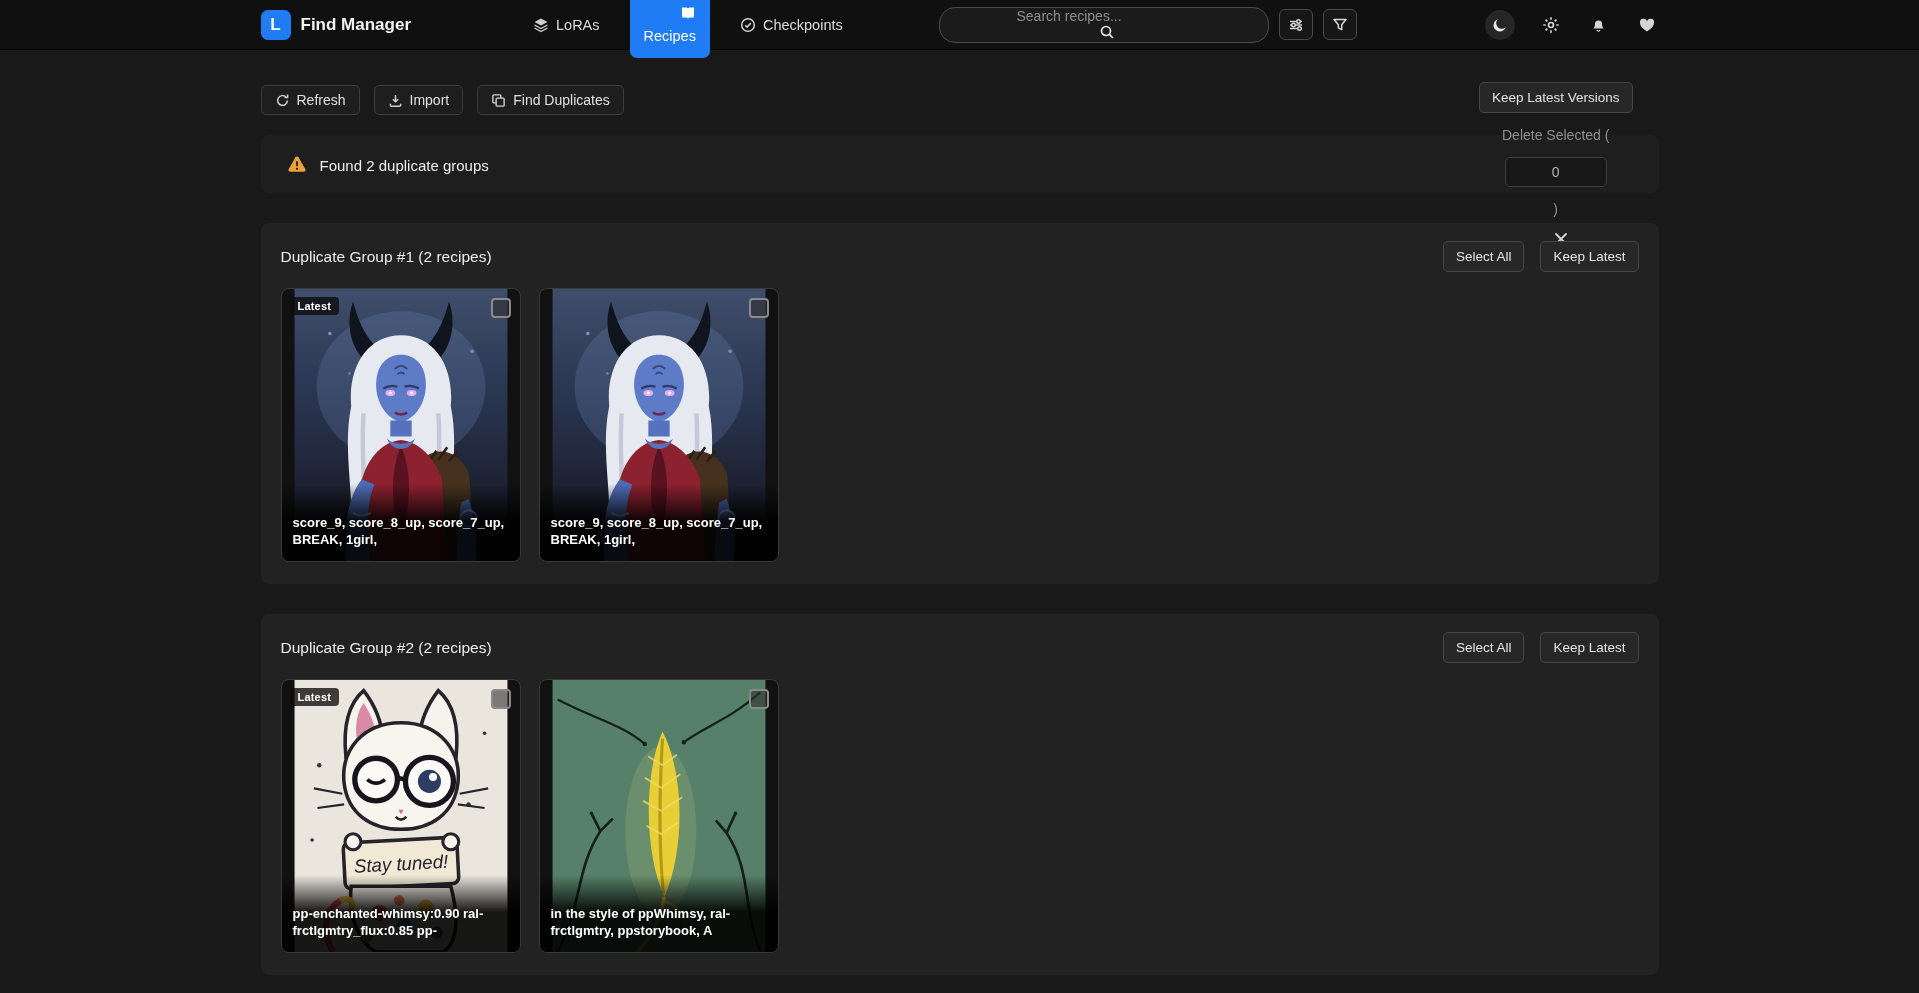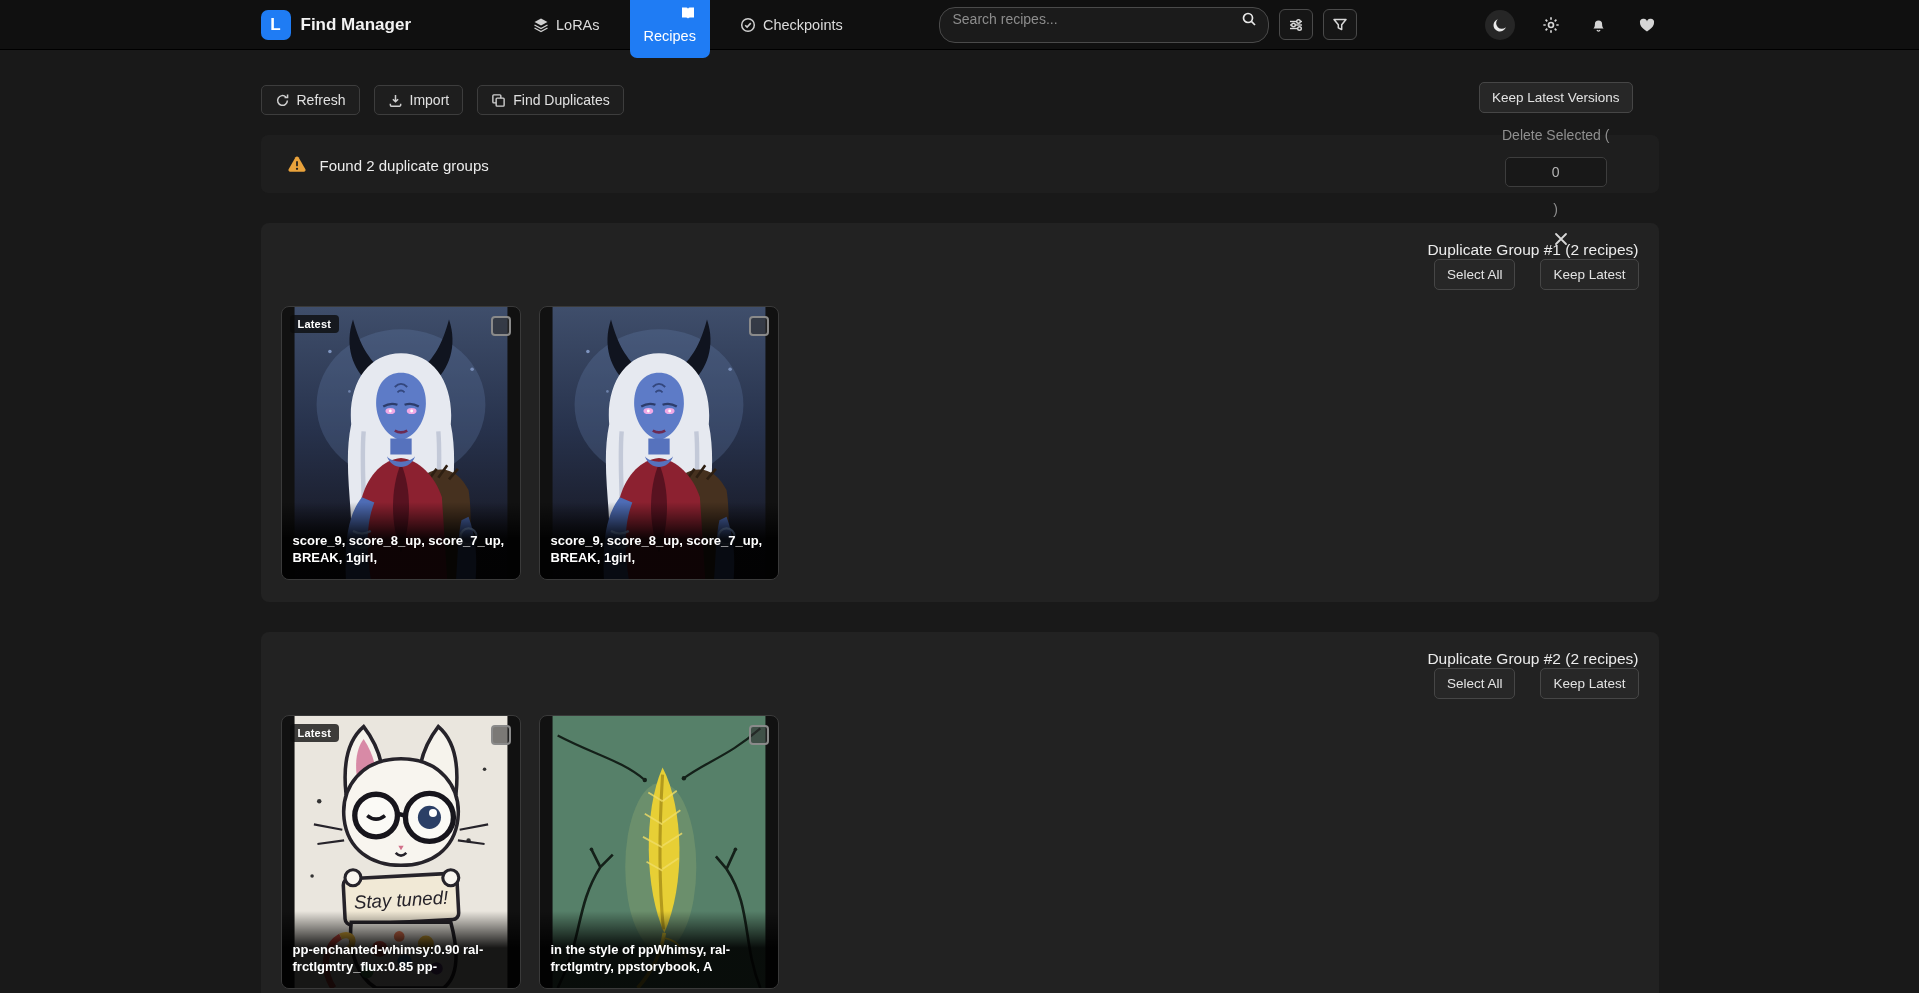--- a/index.html
+++ b/index.html
@@ -28,21 +28,21 @@
   .logo{width:30px;height:30px;border-radius:7px;background:var(--accent);color:#fff;
         display:flex;align-items:center;justify-content:center;font-weight:700;font-size:17px;flex:0 0 auto;}
   .brand{font-size:17px;font-weight:700;margin-left:10px;color:#f2f2f2;white-space:nowrap;}
   .tabs{display:flex;align-items:center;gap:26px;margin-left:118px;}
   .tab{display:flex;align-items:flex-end;gap:7px;font-size:14.5px;color:#dcdcdc;cursor:pointer;padding:7px 4px;border-radius:7px;}
   .tab .ticon{display:flex;color:#cfcfcf;}
   .tab.active{background:var(--accent);color:#ffffff;padding:14px 14px;flex-direction:column;}
   .tab.active .ticon{color:#fff;}
   .nav-mid{margin-left:auto;display:flex;align-items:center;gap:10px;}
   .search-box{width:330px;height:36px;background:#1b1b1b;border:1px solid #4a4a4a;border-radius:16px;
-              display:flex;align-items:center;padding:0 6px 12px 13px;}
+              display:flex;align-items:center;padding:0 6px 12px 13px;flex-direction:column;}
   .search-box input{flex:1;background:transparent;border:none;outline:none;color:#ddd;font-size:14px;font-family:"Liberation Sans",sans-serif;}
   .search-box input::placeholder{color:#8d8d8d;}
   .search-btn{width:26px;height:26px;border:none;background:transparent;color:#e8e8e8;display:flex;align-items:center;justify-content:center;cursor:pointer;}
   .sq-btn{width:34px;height:31px;background:#161616;border:1px solid #4a4a4a;border-radius:6px;color:#d8d8d8;
           display:flex;align-items:center;justify-content:center;cursor:pointer;}
   .nav-icons{display:flex;align-items:center;gap:24px;margin-left:128px;}
   .moon-btn{width:30px;height:30px;border-radius:50%;background:#262626;border:none;color:#eaeaea;
             display:flex;align-items:center;justify-content:center;cursor:pointer;}
   .plain-icon{background:transparent;border:none;color:#d5d5d5;display:flex;align-items:center;justify-content:center;cursor:pointer;width:24px;height:24px;}
 
@@ -58,23 +58,23 @@
   .banner-right{margin-left:auto;display:flex;align-items:center;gap:14px;flex-direction:column;}
   .gbtn{background:#272727;border:1px solid #464646;border-radius:5px;height:31px;padding:0 12px;
         font-size:13.5px;color:#e3e3e3;cursor:pointer;font-family:inherit;}
   .del-label{color:var(--muted);font-size:14px;}
   .count-input{width:102px;height:30px;background:#181818;border:1px solid #3d3d3d;border-radius:5px;
                color:#b5b5b5;text-align:center;font-size:14px;font-family:inherit;outline:none;}
   .close-btn{background:transparent;border:none;color:#d8d8d8;margin-left:10px;cursor:pointer;display:flex;}
 
   
   .group{margin-top:30px;background:var(--panel);border-radius:8px;padding:18px 20px 22px;}
-  .group-head{display:flex;align-items:flex-end;flex-direction:column;}
+  .group-head{display:flex;align-items:center;}
   .group-title{font-size:15.5px;color:#ececec;font-weight:400;}
-  .group-actions{margin-left:auto;display:flex;gap:25px;}
+  .group-actions{margin-left:auto;display:flex;gap:16px;}
   .cards{display:flex;gap:18px;margin-top:16px;}
   .card{width:240px;height:274px;border-radius:8px;overflow:hidden;position:relative;
         border:1px solid #3a3a3a;background:#111;cursor:pointer;flex:0 0 auto;}
   .card svg.art{position:absolute;inset:0;width:100%;height:100%;display:block;}
   .badge{position:absolute;top:8px;left:8px;background:rgba(12,12,12,0.78);color:#fff;
          font-size:11px;font-weight:700;padding:3px 8px;border-radius:4px;letter-spacing:.2px;}
   .checkbox{position:absolute;top:9px;right:9px;width:20px;height:20px;border:2px solid #8a8a8a;
             border-radius:4px;background:rgba(48,48,48,0.6);cursor:pointer;}
   .caption{position:absolute;left:0;right:0;bottom:0;padding:30px 11px 13px;
            background:linear-gradient(180deg, rgba(0,0,0,0) 0%, rgba(0,0,0,0.9) 48%);

